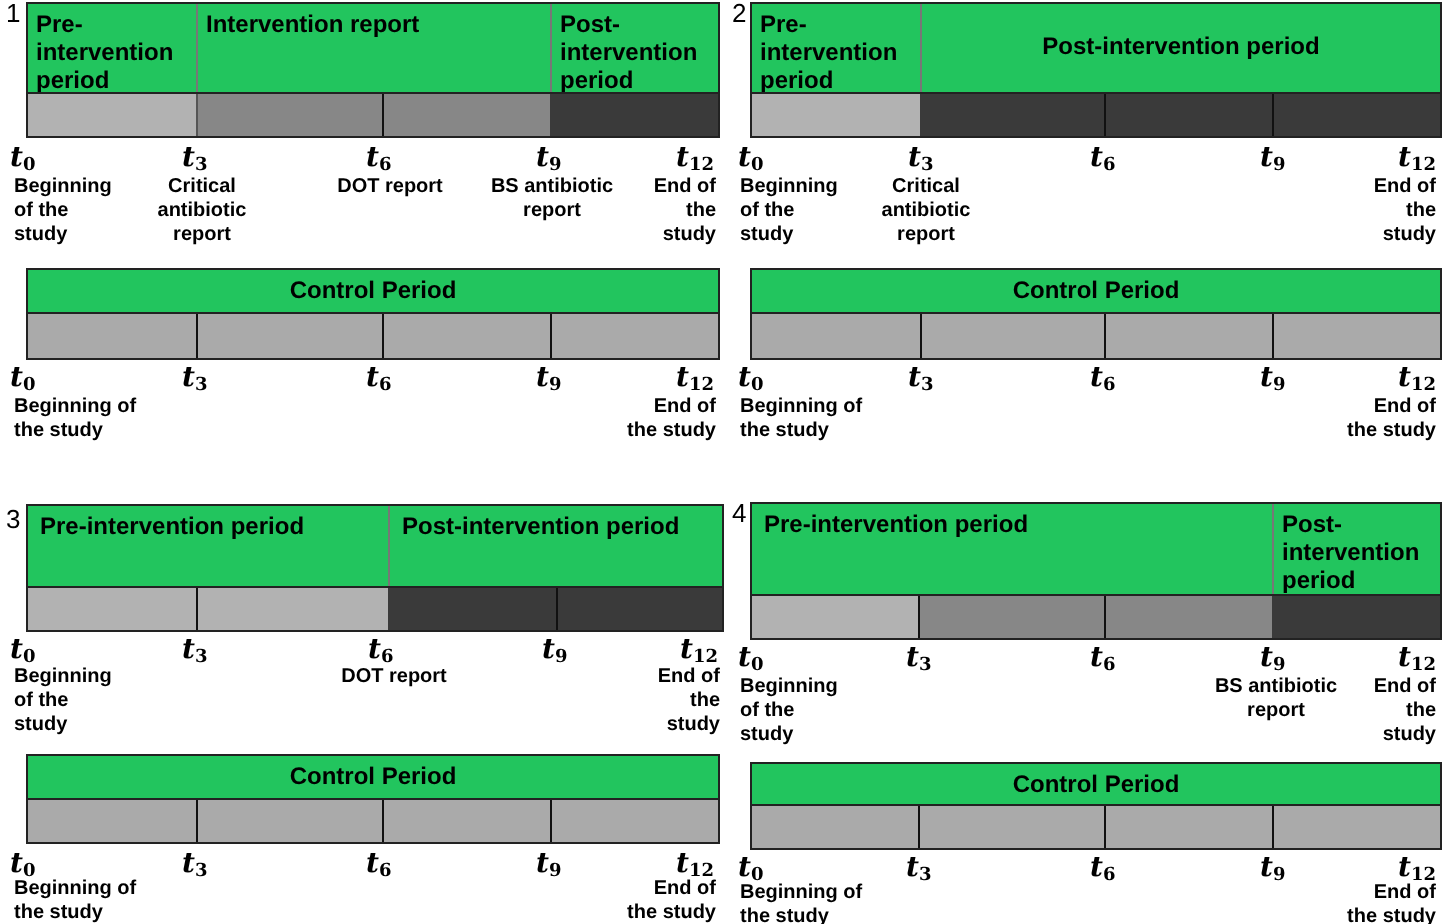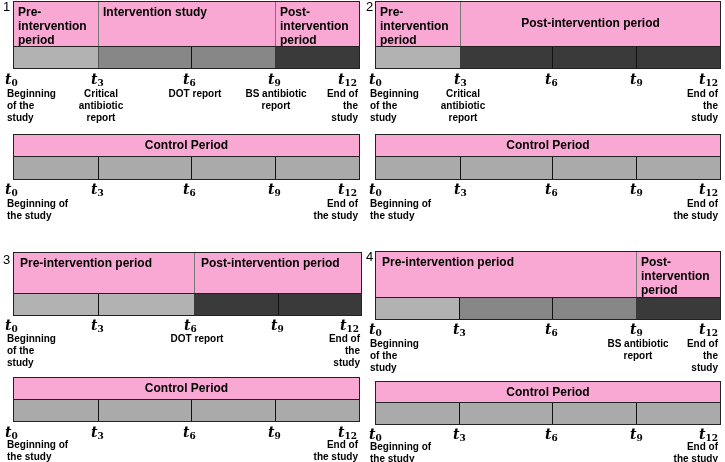--- a/index.html
+++ b/index.html
@@ -1,19 +1,19 @@
 <!DOCTYPE html>
 <html><head>
 <meta charset="utf-8">
 <style>
   html, body { margin:0; padding:0; background:#ffffff; }
   body { width:725px; height:462px; position:relative; overflow:hidden;
          font-family:"Liberation Sans", sans-serif; color:#000; }
   .num { position:absolute; font-size:13px; line-height:13px; }
-  .box { position:absolute; border:1.5px solid #222; box-sizing:border-box; background:#f9a8d4; }
+  .box { position:absolute; border:1.5px solid #222; box-sizing:border-box; background:#22c55e; }
   .hdr { position:absolute; left:0; right:0; top:0; }
   .hcell { position:absolute; top:0; bottom:0; box-sizing:border-box;
            font-weight:bold; font-size:12px; line-height:14px; padding:3px 4px; }
   .hcell.center { text-align:center; }
   .hcell.bl { border-left:1.5px solid #777; }
   .bar { position:absolute; left:0; right:0; bottom:0; border-top:1.5px solid #222; }
   .seg { position:absolute; top:0; bottom:0; box-sizing:border-box; }
   .seg.div { border-left:1.5px solid #111; }
   .tick { position:absolute; font-family:"DejaVu Serif", serif; font-weight:bold;
           font-style:italic; font-size:14px; line-height:14px; white-space:nowrap; }
@@ -24,21 +24,21 @@
 </style>
 </head>
 <body>
 
 <div class="num" style="left:3px;top:0px;">1</div>
 <div class="box" style="left:13px;top:1px;width:347px;height:68px;">
   <div class="hdr" style="height:45px;">
     <div class="hcell" style="left:0;width:84px;white-space:pre;">Pre-
 intervention
 period</div>
-    <div class="hcell bl" style="left:84px;width:177px;">Intervention study</div>
+    <div class="hcell bl" style="left:84px;width:177px;">Intervention report</div>
     <div class="hcell bl" style="left:261px;right:0;white-space:pre;">Post-
 intervention
 period</div>
   </div>
   <div class="bar" style="height:21px;">
     <div class="seg" style="left:0;width:84px;background:#b2b2b2;"></div>
     <div class="seg" style="left:84px;width:93px;background:#878787;border-left:1.5px solid #555;"></div>
     <div class="seg div" style="left:177px;width:84px;background:#878787;"></div>
     <div class="seg" style="left:261px;right:0;background:#3a3a3a;"></div>
   </div>

